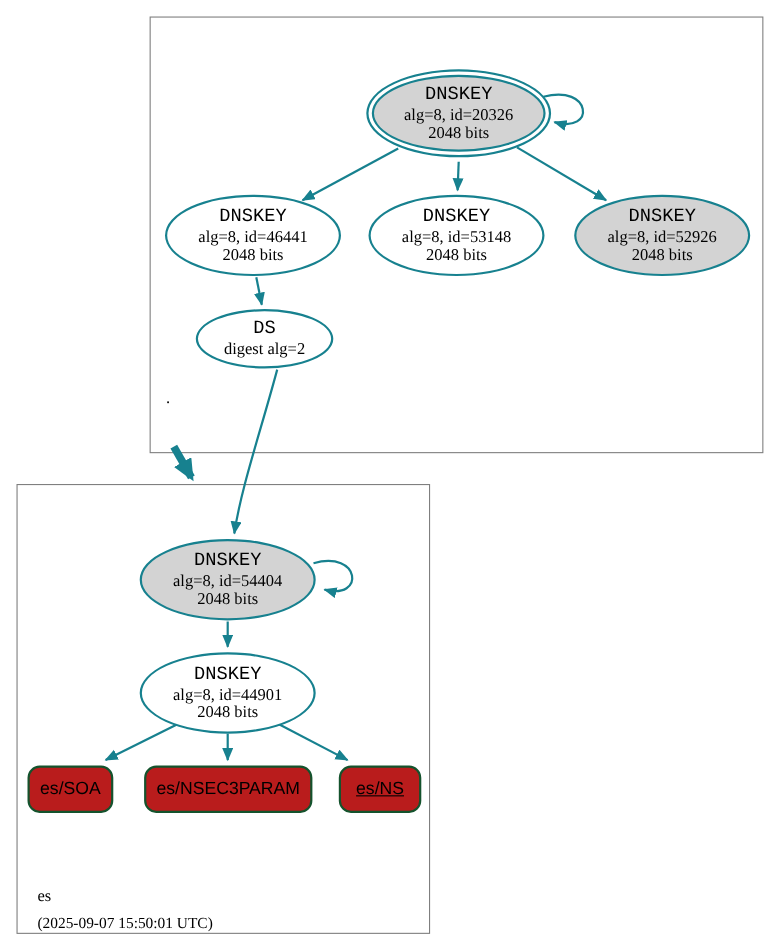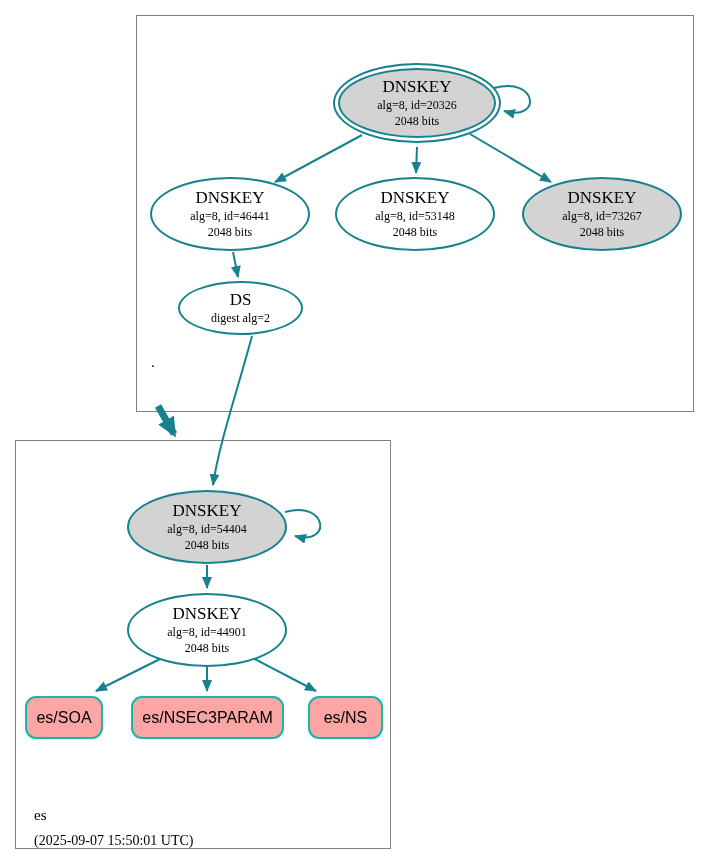--- a/index.html
+++ b/index.html
@@ -25,25 +25,25 @@
   }
   .ellipse{border:2px solid #17818f;border-radius:50%;background:#ffffff;}
   .ellipse.gray{background:#d3d3d3;}
   .ellipse-outer{border:2px solid #17818f;border-radius:50%;background:#ffffff;}
   .ellipse-inner{
     position:absolute;left:3px;top:3px;right:3px;bottom:3px;border:2px solid #17818f;
     border-radius:50%;background:#d3d3d3;display:flex;flex-direction:column;
     align-items:center;justify-content:center;text-align:center;
   }
   .rrset{
-    border:2px solid #14b8a6;border-radius:11px;background:#fca5a5;
+    border:2px solid #14532d;border-radius:11px;background:#b91c1c;
     font-size:16px;color:#000;
   }
-  .node-title{font-family:Liberation Serif, serif;font-size:17px;line-height:20px;color:#000;}
-  .node-detail{font-family:"Liberation Serif",serif;font-size:12px;line-height:16px;color:#000;}
+  .node-title{font-family:Liberation Mono, monospace;font-size:17px;line-height:20px;color:#000;}
+  .node-detail{font-family:"Liberation Serif",serif;font-size:15px;line-height:16px;color:#000;}
 </style>
 </head>
 <body>
 
 <div class="canvas">
 
   <div class="zone-box" style="left:136px;top:15px;width:558px;height:397px;">
     <div class="zone-label" style="left:14px;top:338px;">.</div>
   </div>
 
@@ -100,21 +100,21 @@
   </div>
 
   <div class="node ellipse" style="left:335px;top:177px;width:160px;height:74px;">
     <span class="node-title">DNSKEY</span>
     <span class="node-detail">alg=8, id=53148</span>
     <span class="node-detail">2048 bits</span>
   </div>
 
   <div class="node ellipse gray" style="left:522px;top:177px;width:160px;height:74px;">
     <span class="node-title">DNSKEY</span>
-    <span class="node-detail">alg=8, id=73267</span>
+    <span class="node-detail">alg=8, id=52926</span>
     <span class="node-detail">2048 bits</span>
   </div>
 
   <div class="node ellipse" style="left:178px;top:281px;width:125px;height:54px;">
     <span class="node-title">DS</span>
     <span class="node-detail">digest alg=2</span>
   </div>
 
   <div class="node ellipse gray" style="left:127px;top:490px;width:160px;height:74px;">
     <span class="node-title">DNSKEY</span>
@@ -129,17 +129,17 @@
   </div>
 
   <div class="node rrset" style="left:25px;top:696px;width:78px;height:43px;">
     <span>es/SOA</span>
   </div>
 
   <div class="node rrset" style="left:131px;top:696px;width:153px;height:43px;">
     <span>es/NSEC3PARAM</span>
   </div>
 
-  <div class="node rrset" style="left:308px;top:696px;width:75px;height:43px;">
+  <div class="node rrset" style="left:308px;top:696px;width:75px;height:43px;text-decoration:underline;">
     <span>es/NS</span>
   </div>
 
 </div>
 
 </body></html>

